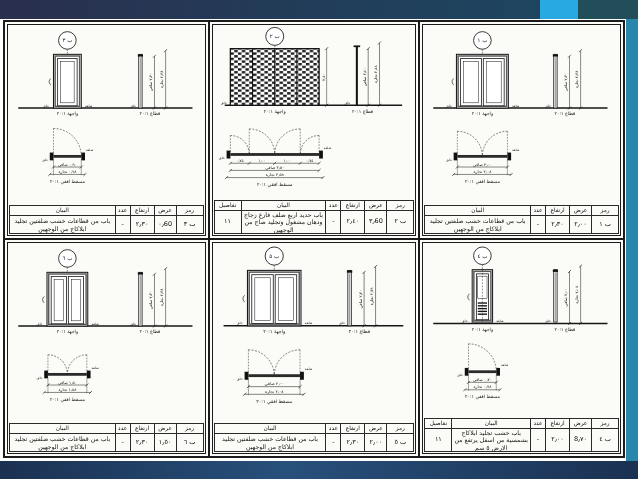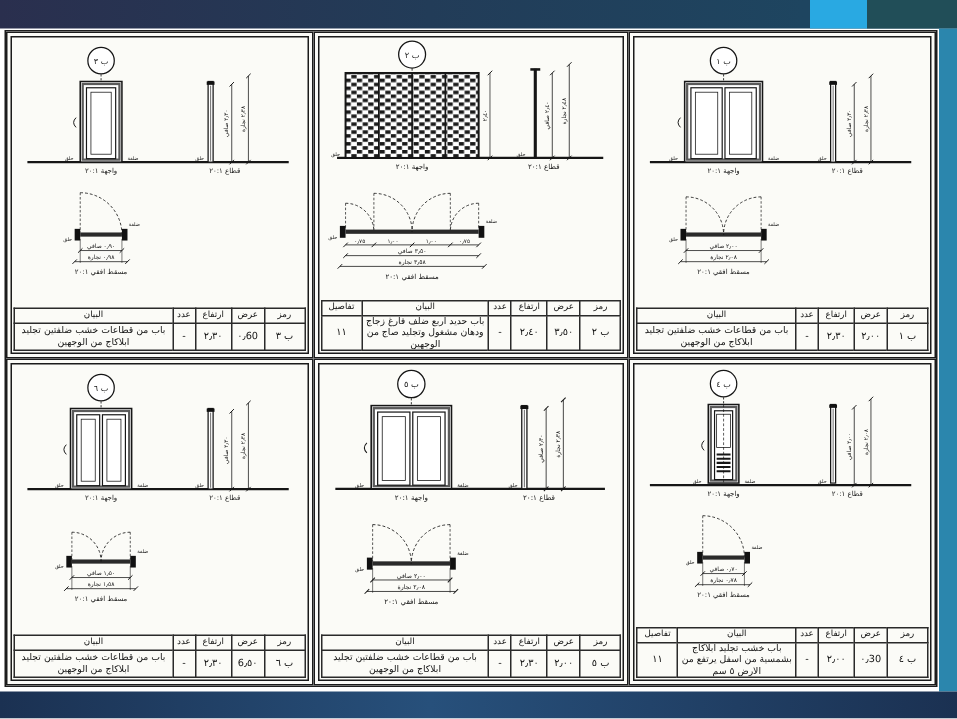--- a/index.html
+++ b/index.html
@@ -187,21 +187,21 @@
         <tr class="h">
           <td class="cw1">رمز</td>
           <td class="cw2">عرض</td>
           <td class="cw3">ارتفاع</td>
           <td class="cw4">عدد</td>
           <td>البيان</td>
           <td class="cwd">تفاصيل</td>
         </tr>
         <tr class="v">
           <td>ب ٢</td>
-          <td>٣٫٥٠</td>
+          <td>٣٫60</td>
           <td>٢٫٤٠</td>
           <td>-</td>
           <td class="desc">باب حديد اربع ضلف فارغ زجاج ودهان مشغول وتجليد صاج من الوجهين</td>
           <td>١١</td>
         </tr>
       </tbody>
         </table>
     </div>
   </section>
 
@@ -332,21 +332,21 @@
           <tbody>
         <tr class="h">
           <td class="cw1">رمز</td>
           <td class="cw2">عرض</td>
           <td class="cw3">ارتفاع</td>
           <td class="cw4">عدد</td>
           <td>البيان</td>
         </tr>
         <tr class="v">
           <td>ب ٦</td>
-          <td>6٫٥٠</td>
+          <td>١٫٥٠</td>
           <td>٢٫٣٠</td>
           <td>-</td>
           <td class="desc">باب من قطاعات خشب ضلفتين تجليد ابلاكاج من الوجهين</td>
         </tr>
       </tbody>
         </table>
     </div>
   </section>
 
   <section class="panel">
@@ -479,21 +479,21 @@
         <tr class="h">
           <td class="cw1">رمز</td>
           <td class="cw2">عرض</td>
           <td class="cw3">ارتفاع</td>
           <td class="cw4">عدد</td>
           <td>البيان</td>
           <td class="cwd">تفاصيل</td>
         </tr>
         <tr class="v">
           <td>ب ٤</td>
-          <td>٠٫30</td>
+          <td>8٫٧٠</td>
           <td>٢٫٠٠</td>
           <td>-</td>
           <td class="desc">باب خشب تجليد ابلاكاج بشمسية من اسفل يرتفع من الارض ٥ سم</td>
           <td>١١</td>
         </tr>
       </tbody>
         </table>
     </div>
   </section>
 

